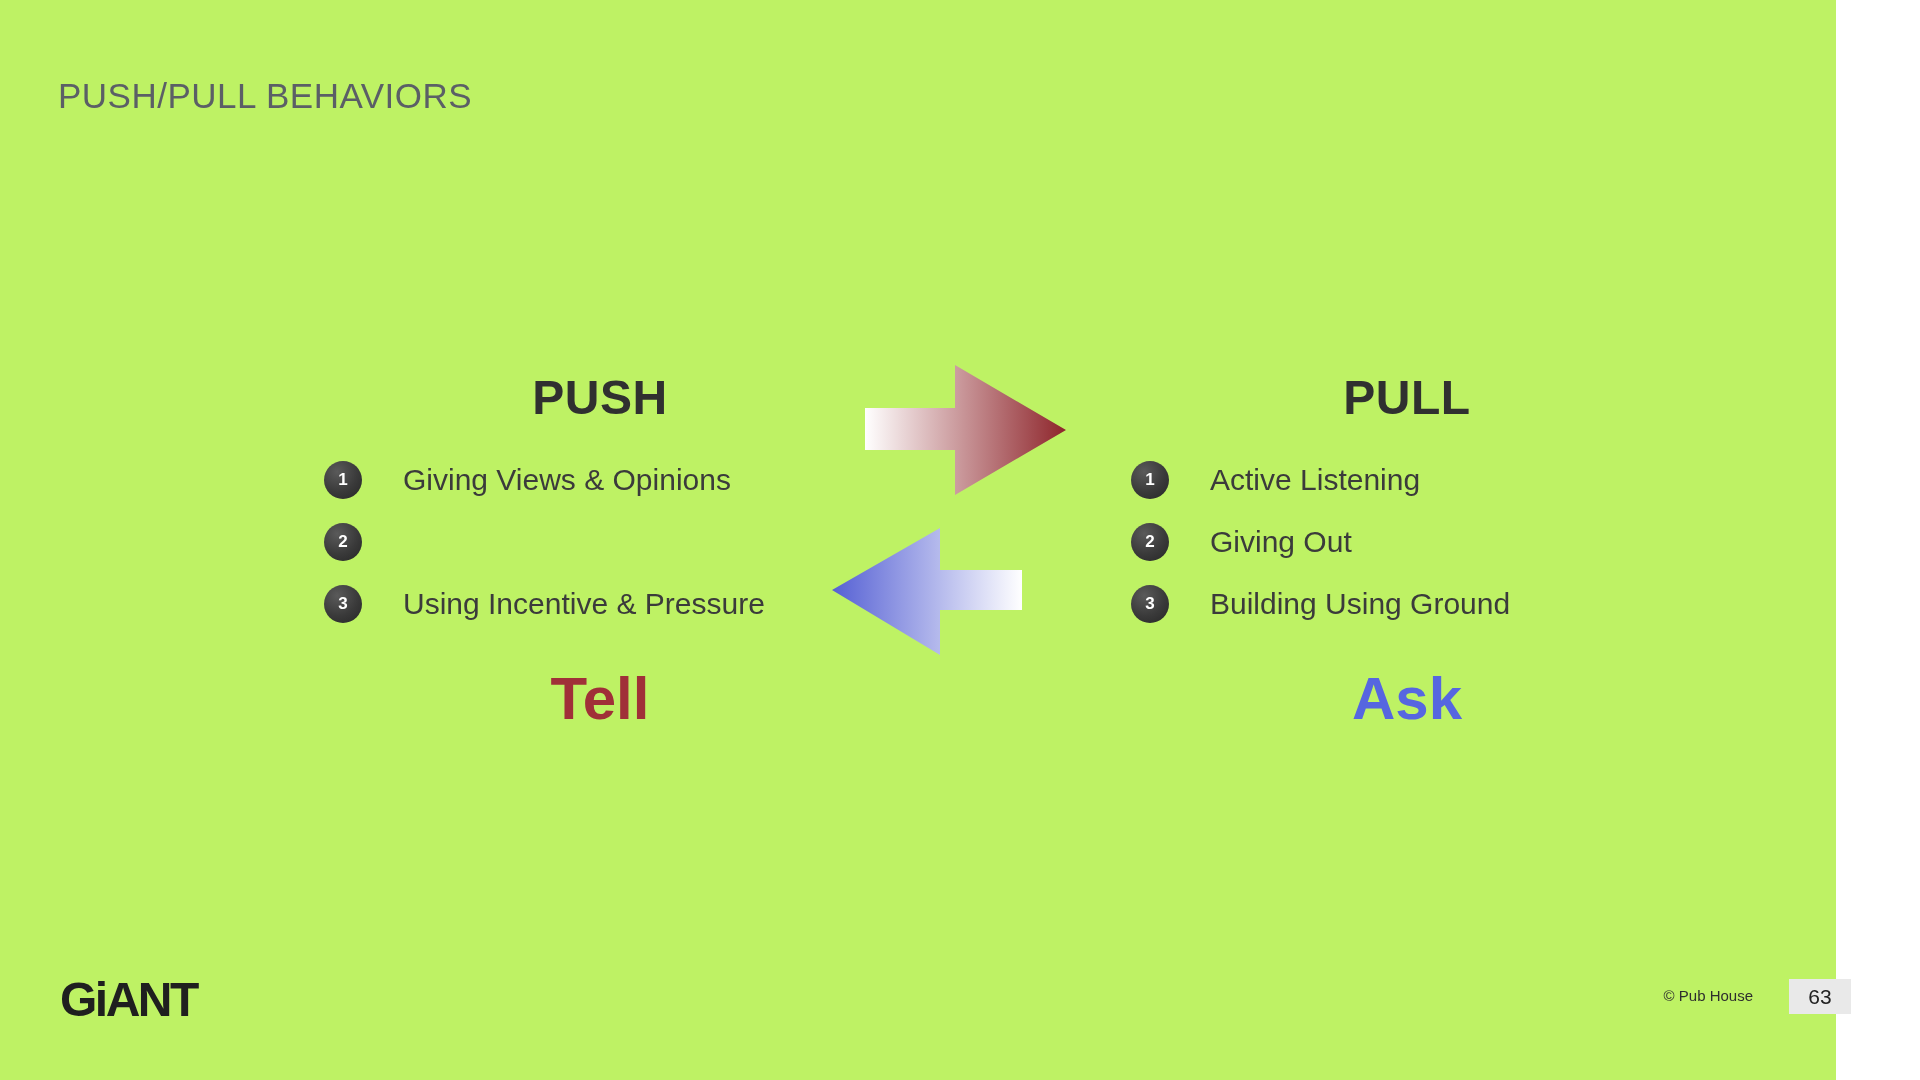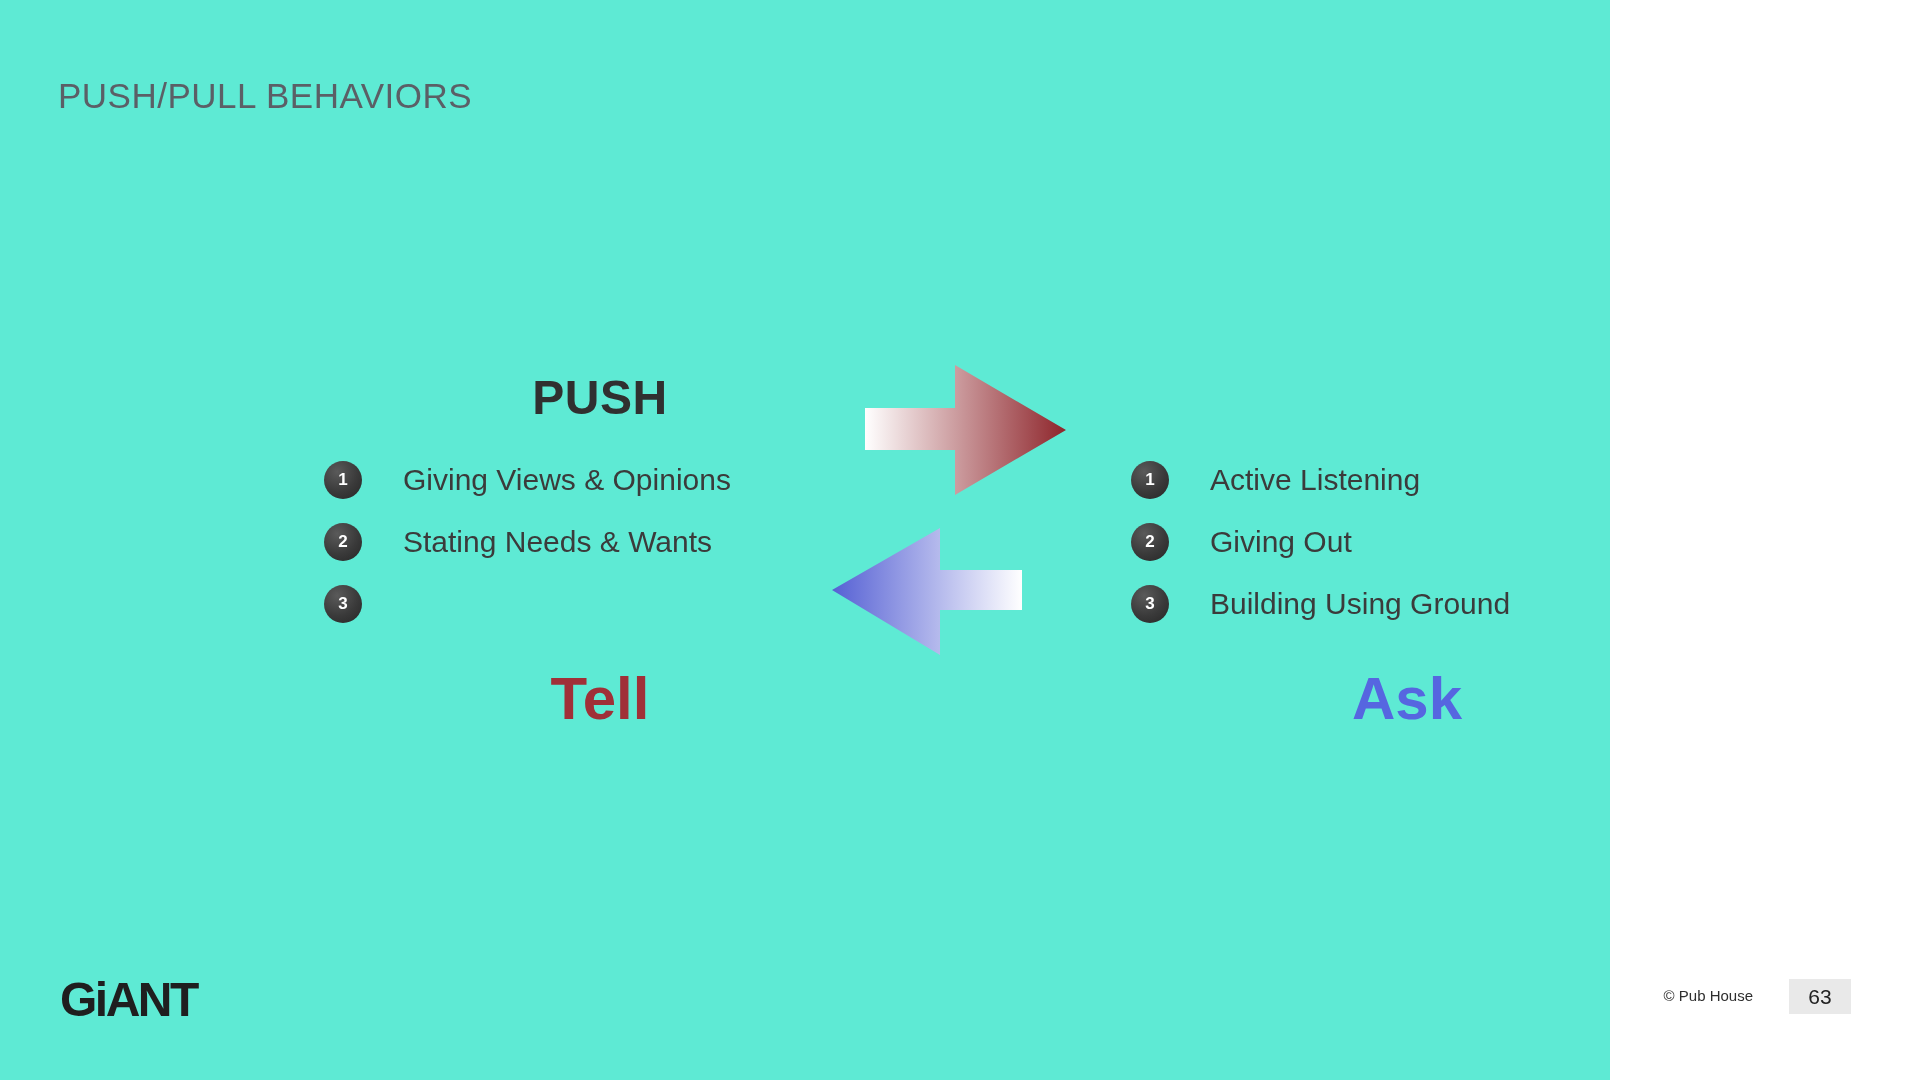--- a/index.html
+++ b/index.html
@@ -6,23 +6,23 @@
     margin: 0;
     padding: 0;
     width: 1920px;
     height: 1080px;
     background: #ffffff;
     font-family: "Liberation Sans", sans-serif;
     overflow: hidden;
   }
   .slide {
     position: relative;
-    width: 1610px;
+    width: 1836px;
     height: 1080px;
-    background: #5eead4;
+    background: #bef264;
   }
   .slide-title {
     position: absolute;
     left: 58px;
     top: 76px;
     font-size: 35px;
     letter-spacing: 0.5px;
     color: #5b5f66;
     font-weight: 400;
   }
@@ -123,28 +123,29 @@
   <div class="slide-title">PUSH/PULL BEHAVIORS</div>
 
   <div class="col-heading push-heading">PUSH</div>
   <div class="item-list push-list">
     <div class="list-row">
       <div class="num-badge">1</div>
       <div class="item-label">Giving Views &amp; Opinions</div>
     </div>
     <div class="list-row">
       <div class="num-badge">2</div>
-      <div class="item-label">Stating Needs &amp; Wants</div>
     </div>
     <div class="list-row">
       <div class="num-badge">3</div>
+      <div class="item-label">Using Incentive &amp; Pressure</div>
     </div>
   </div>
   <div class="col-footer tell-label" style="color: rgb(160, 48, 56);">Tell</div>
 
+  <div class="col-heading pull-heading">PULL</div>
   <div class="item-list pull-list">
     <div class="list-row">
       <div class="num-badge">1</div>
       <div class="item-label">Active Listening</div>
     </div>
     <div class="list-row">
       <div class="num-badge">2</div>
       <div class="item-label">Giving Out</div>
     </div>
     <div class="list-row">

